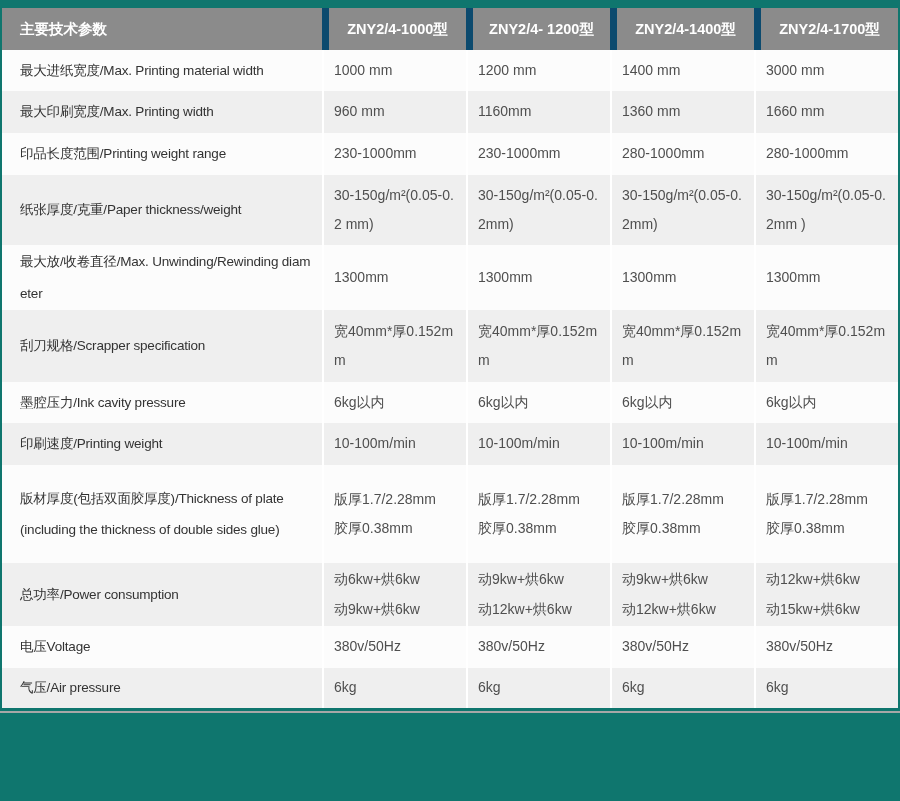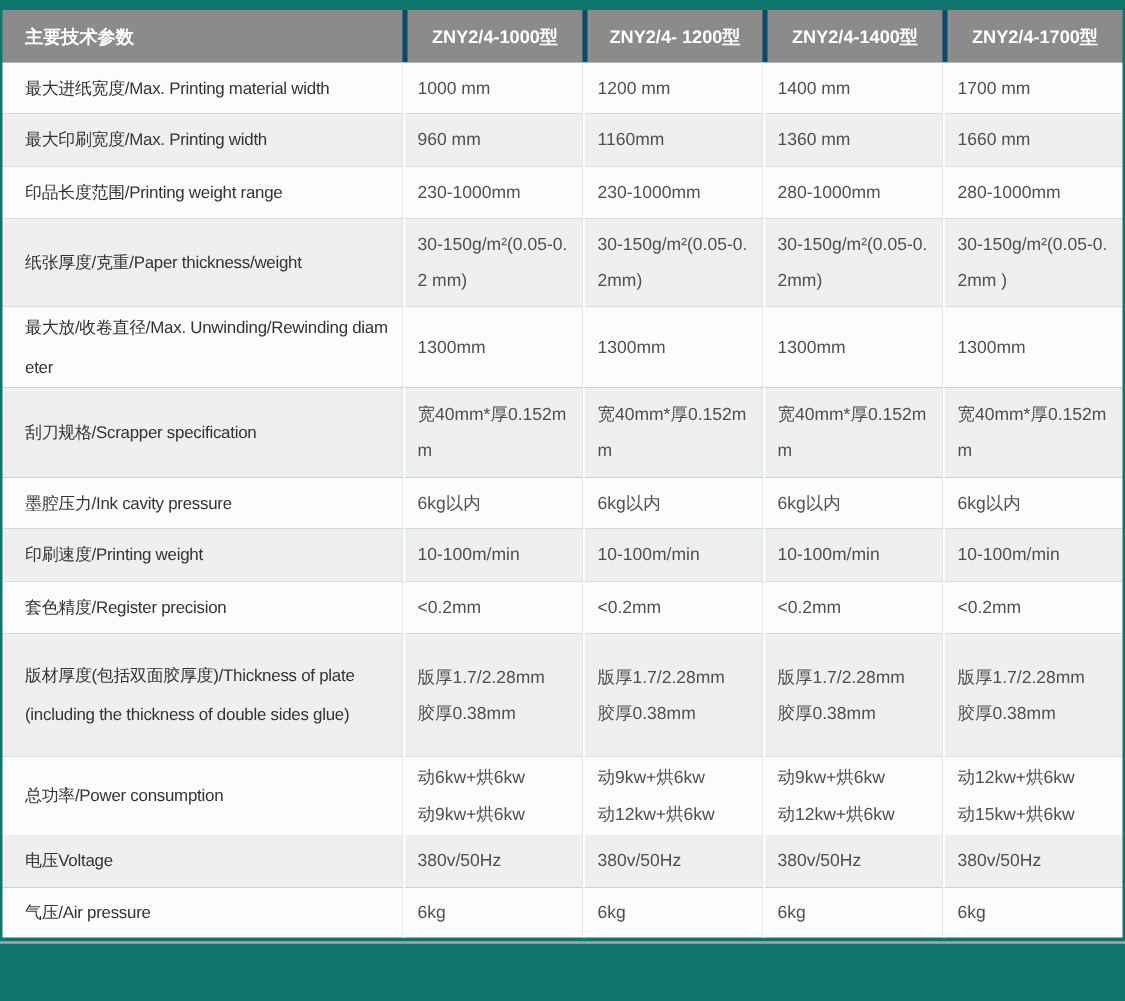--- a/index.html
+++ b/index.html
@@ -10,21 +10,21 @@
   table.spec {
     border-collapse: separate; border-spacing: 0; table-layout: fixed;
     width: 896px; margin: 8px 0 0 2px;
   }
   th, td { box-sizing: border-box; vertical-align: middle; }
   thead th {
     background: #8b8b8b; color: #ffffff; font-weight: bold;
     font-size: 14.5px; height: 42px;
   }
   th.p { text-align: left; padding-left: 18px; }
-  th.m { text-align: center; border-left: 4px solid #0c4a6e; }
+  th.m { text-align: center; border-left: 7px solid #0c4a6e; }
   td.label {
     text-align: left; padding-left: 18px; padding-right: 6px;
     font-weight: normal; font-size: 13.5px; color: #333333;
     letter-spacing: -0.2px; word-break: break-all;
     line-height: 2.3; white-space: pre-line;
   }
   td.val {
     font-size: 14px; color: #4f4f4f;
     border-left: 2px solid #ffffff; word-break: break-all;
     line-height: 2.1; white-space: pre-line; padding: 0 10px;
@@ -56,21 +56,21 @@
         <th class="m">ZNY2/4-1400型</th>
         <th class="m">ZNY2/4-1700型</th>
       </tr>
     </thead>
     <tbody>
       <tr class="h41">
         <td class="label">最大进纸宽度/Max. Printing material width</td>
         <td class="val">1000 mm</td>
         <td class="val">1200 mm</td>
         <td class="val">1400 mm</td>
-        <td class="val">1700 mm</td>
+        <td class="val">3000 mm</td>
       </tr>
       <tr class="h42">
         <td class="label">最大印刷宽度/Max. Printing width</td>
         <td class="val">960 mm</td>
         <td class="val">1160mm</td>
         <td class="val">1360 mm</td>
         <td class="val">1660 mm</td>
       </tr>
       <tr class="h42">
         <td class="label">印品长度范围/Printing weight range</td>
@@ -107,27 +107,20 @@
         <td class="val">6kg以内</td>
         <td class="val">6kg以内</td>
       </tr>
       <tr class="h42">
         <td class="label">印刷速度/Printing weight</td>
         <td class="val">10-100m/min</td>
         <td class="val">10-100m/min</td>
         <td class="val">10-100m/min</td>
         <td class="val">10-100m/min</td>
       </tr>
-      <tr class="h42">
-        <td class="label">套色精度/Register precision</td>
-        <td class="val">&lt;0.2mm</td>
-        <td class="val">&lt;0.2mm</td>
-        <td class="val">&lt;0.2mm</td>
-        <td class="val">&lt;0.2mm</td>
-      </tr>
       <tr class="h98">
         <td class="label">版材厚度(包括双面胶厚度)/Thickness of plate
 (including the thickness of double sides glue)</td>
         <td class="val">版厚1.7/2.28mm
 胶厚0.38mm</td>
         <td class="val">版厚1.7/2.28mm
 胶厚0.38mm</td>
         <td class="val">版厚1.7/2.28mm
 胶厚0.38mm</td>
         <td class="val">版厚1.7/2.28mm

